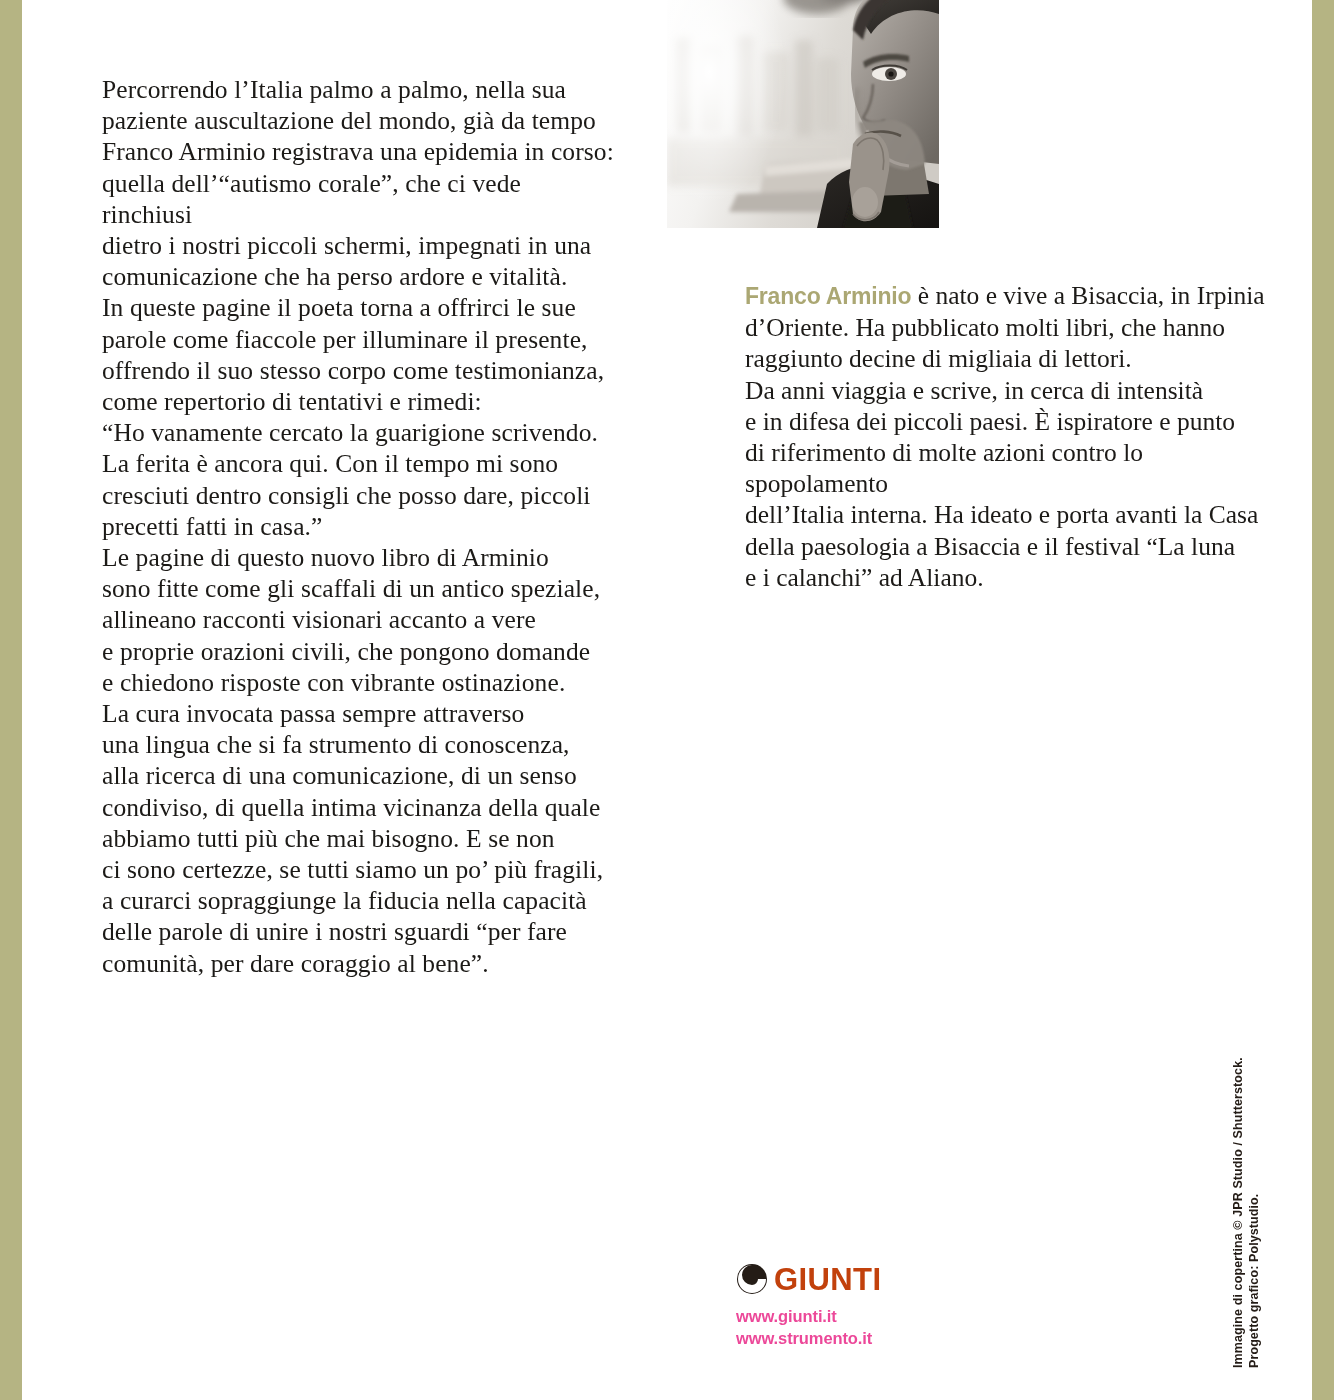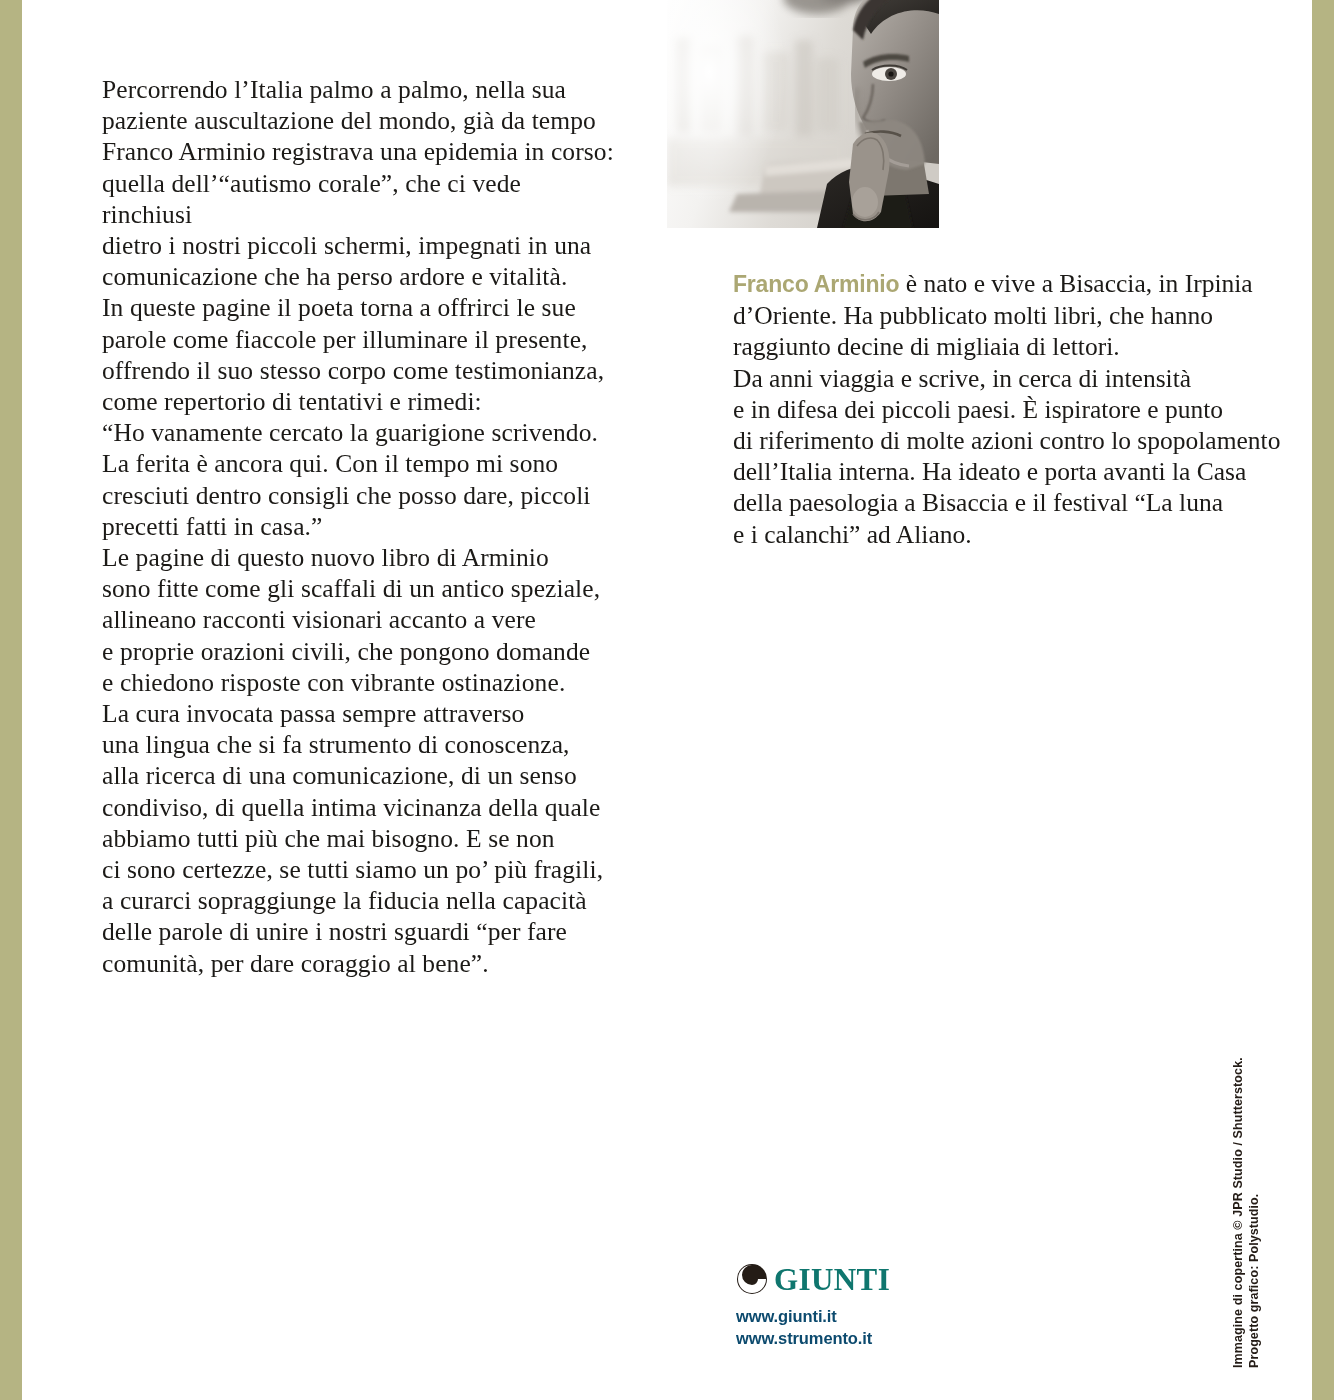--- a/index.html
+++ b/index.html
@@ -64,21 +64,21 @@
   .bio {
     position: absolute;
     left: 733px;
     top: 268px;
     width: 548px;
     font-size: 25.5px;
     line-height: 31.2px;
     color: #1c1a17;
   }
   .bio p {
-    margin: 0;
+    margin: 12px;
     white-space: pre-line;
   }
   .bio-name {
     font-family: "Liberation Sans", sans-serif;
     font-weight: bold;
     font-size: 23px;
     color: #aba773;
     letter-spacing: -0.2px;
   }
 
@@ -90,34 +90,34 @@
     width: 300px;
   }
   .logo-row {
     display: flex;
     align-items: center;
     gap: 6px;
     height: 34px;
   }
   .logo-mark { display: block; }
   .logo-word {
-    font-family: Liberation Serif, serif;
+    font-family: Liberation Sans, sans-serif;
     font-weight: bold;
     font-size: 31px;
-    color: #0f766e;
+    color: #c2410c;
     letter-spacing: 0.4px;
     line-height: 31px;
   }
   .urls {
     margin-top: 9px;
     font-family: "Liberation Sans", sans-serif;
     font-weight: bold;
     font-size: 16.5px;
     line-height: 22px;
-    color: #0c4a6e;
+    color: #ec4899;
     letter-spacing: -0.1px;
   }
   .urls div { white-space: nowrap; }
 
   
   .credits {
     position: absolute;
     left: 1262px;
     bottom: 32px;
     transform-origin: left bottom;

